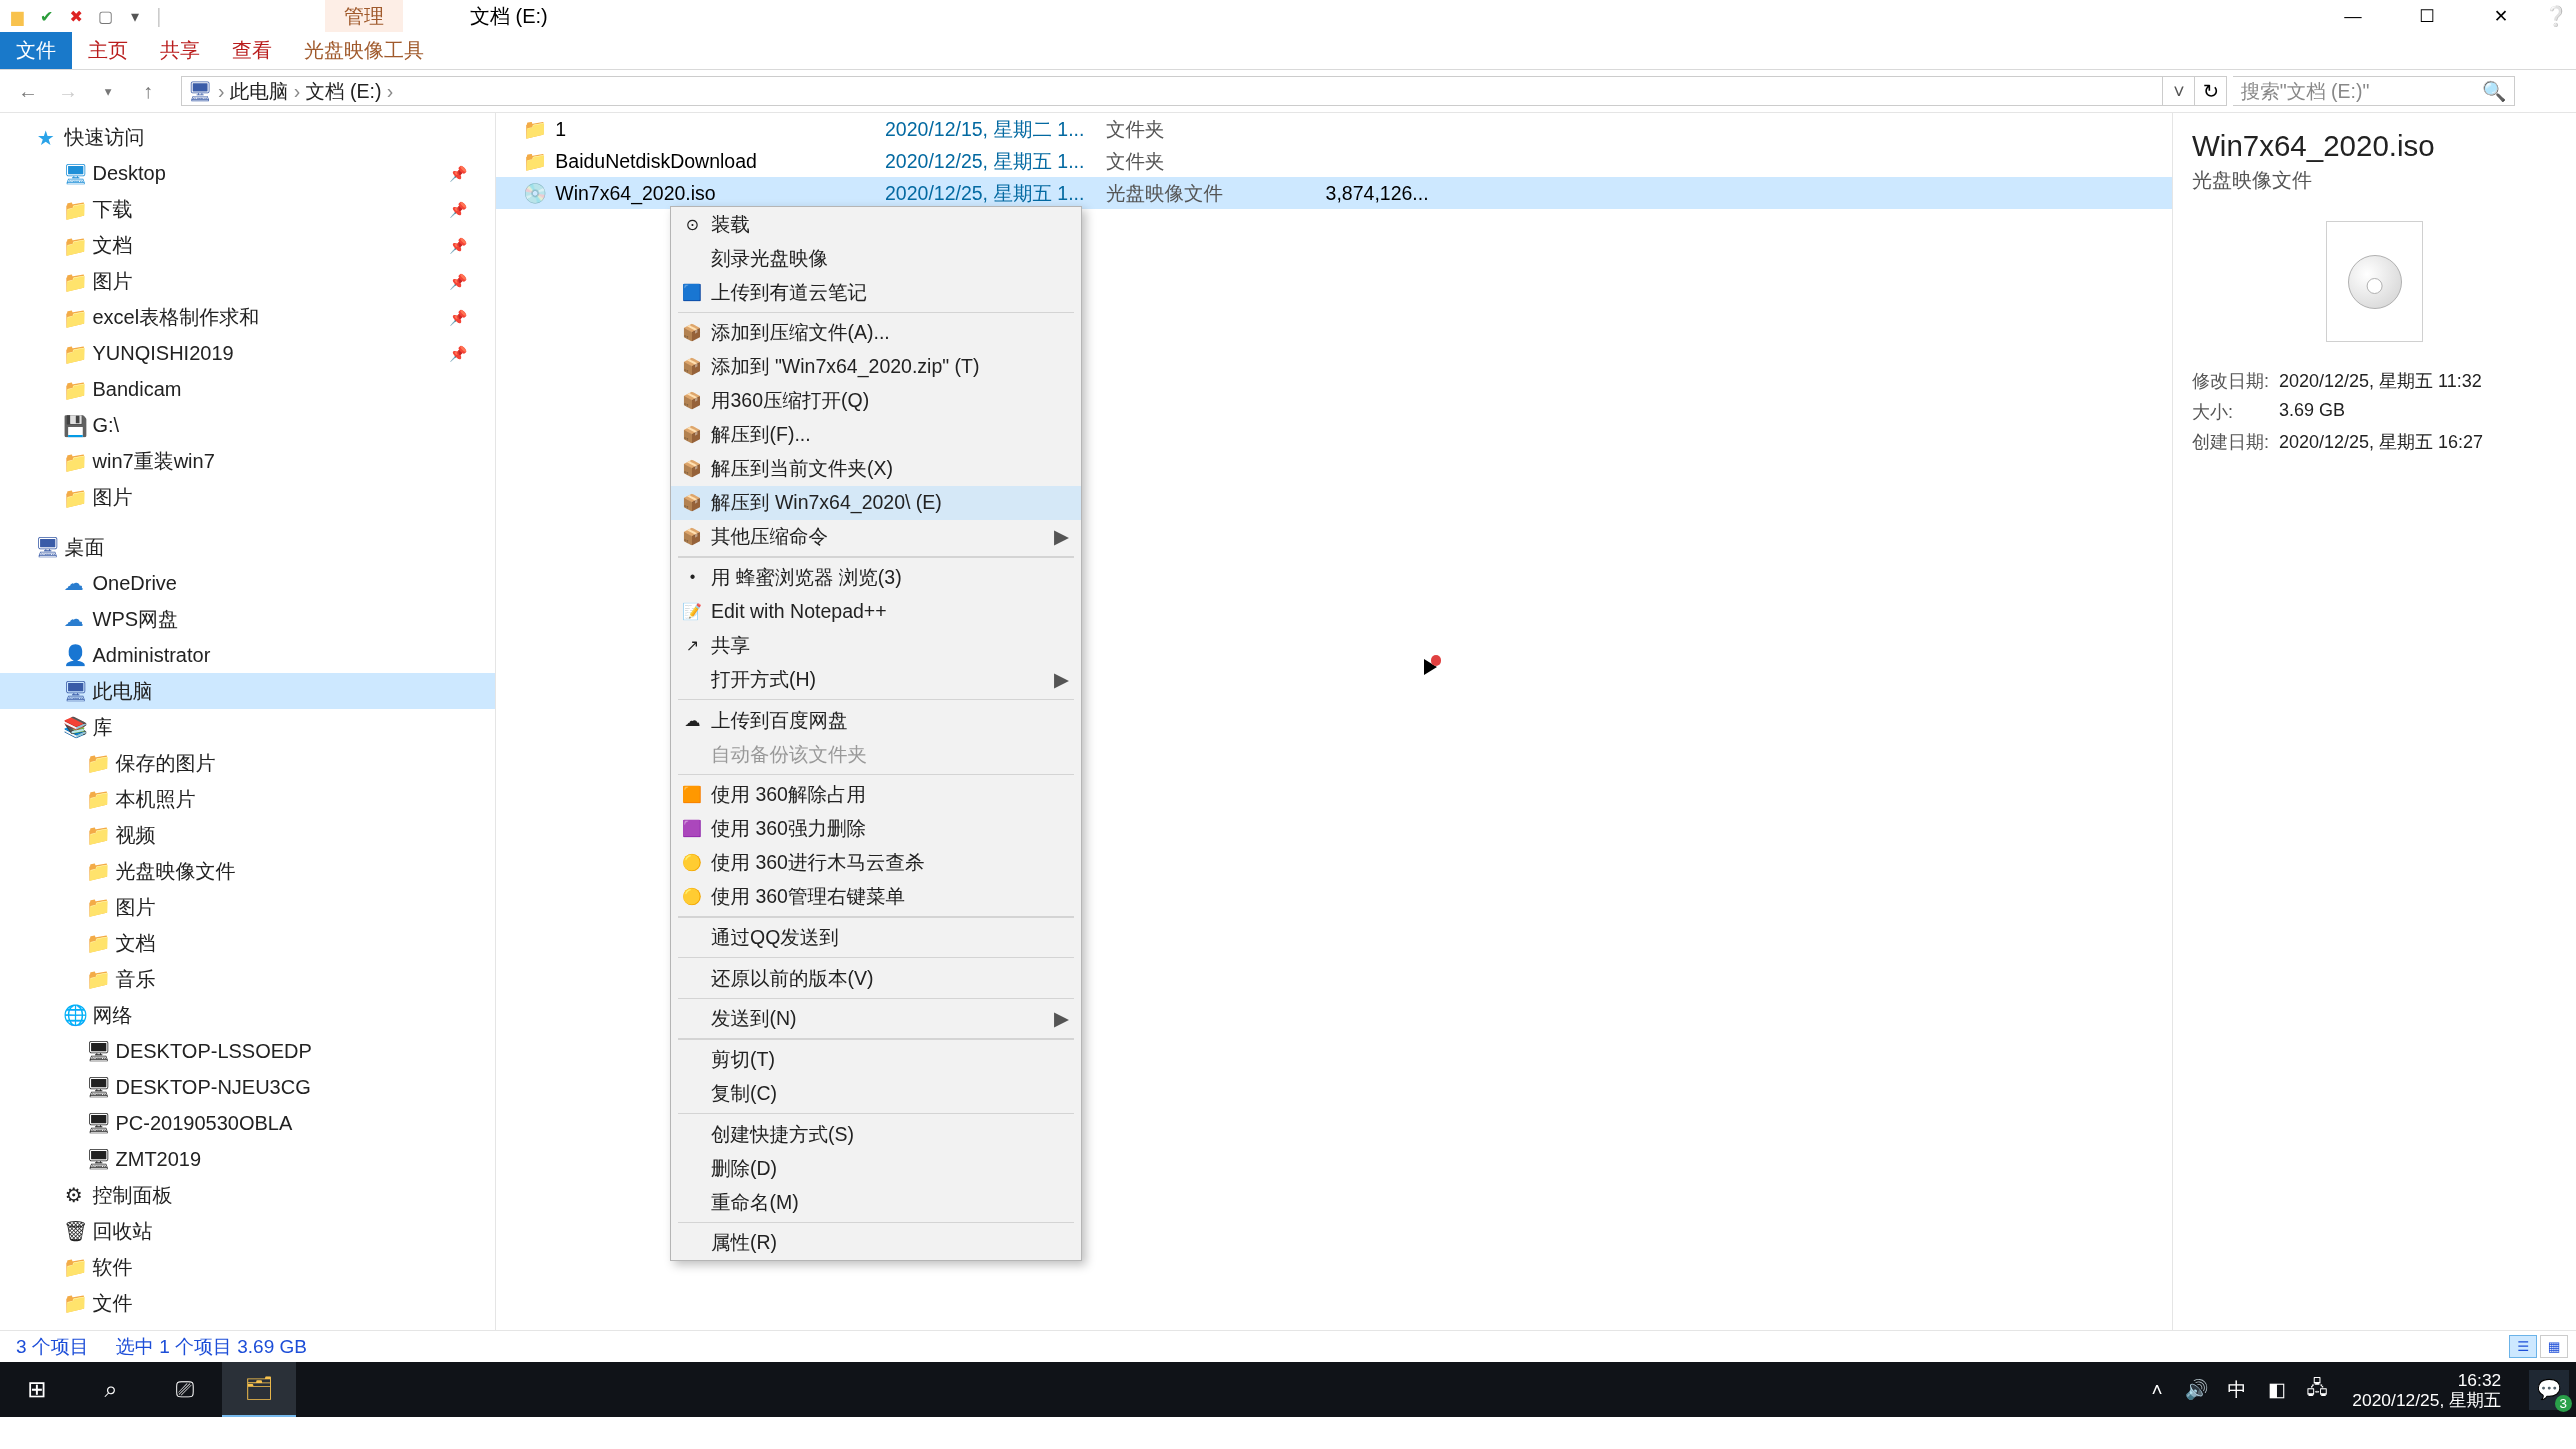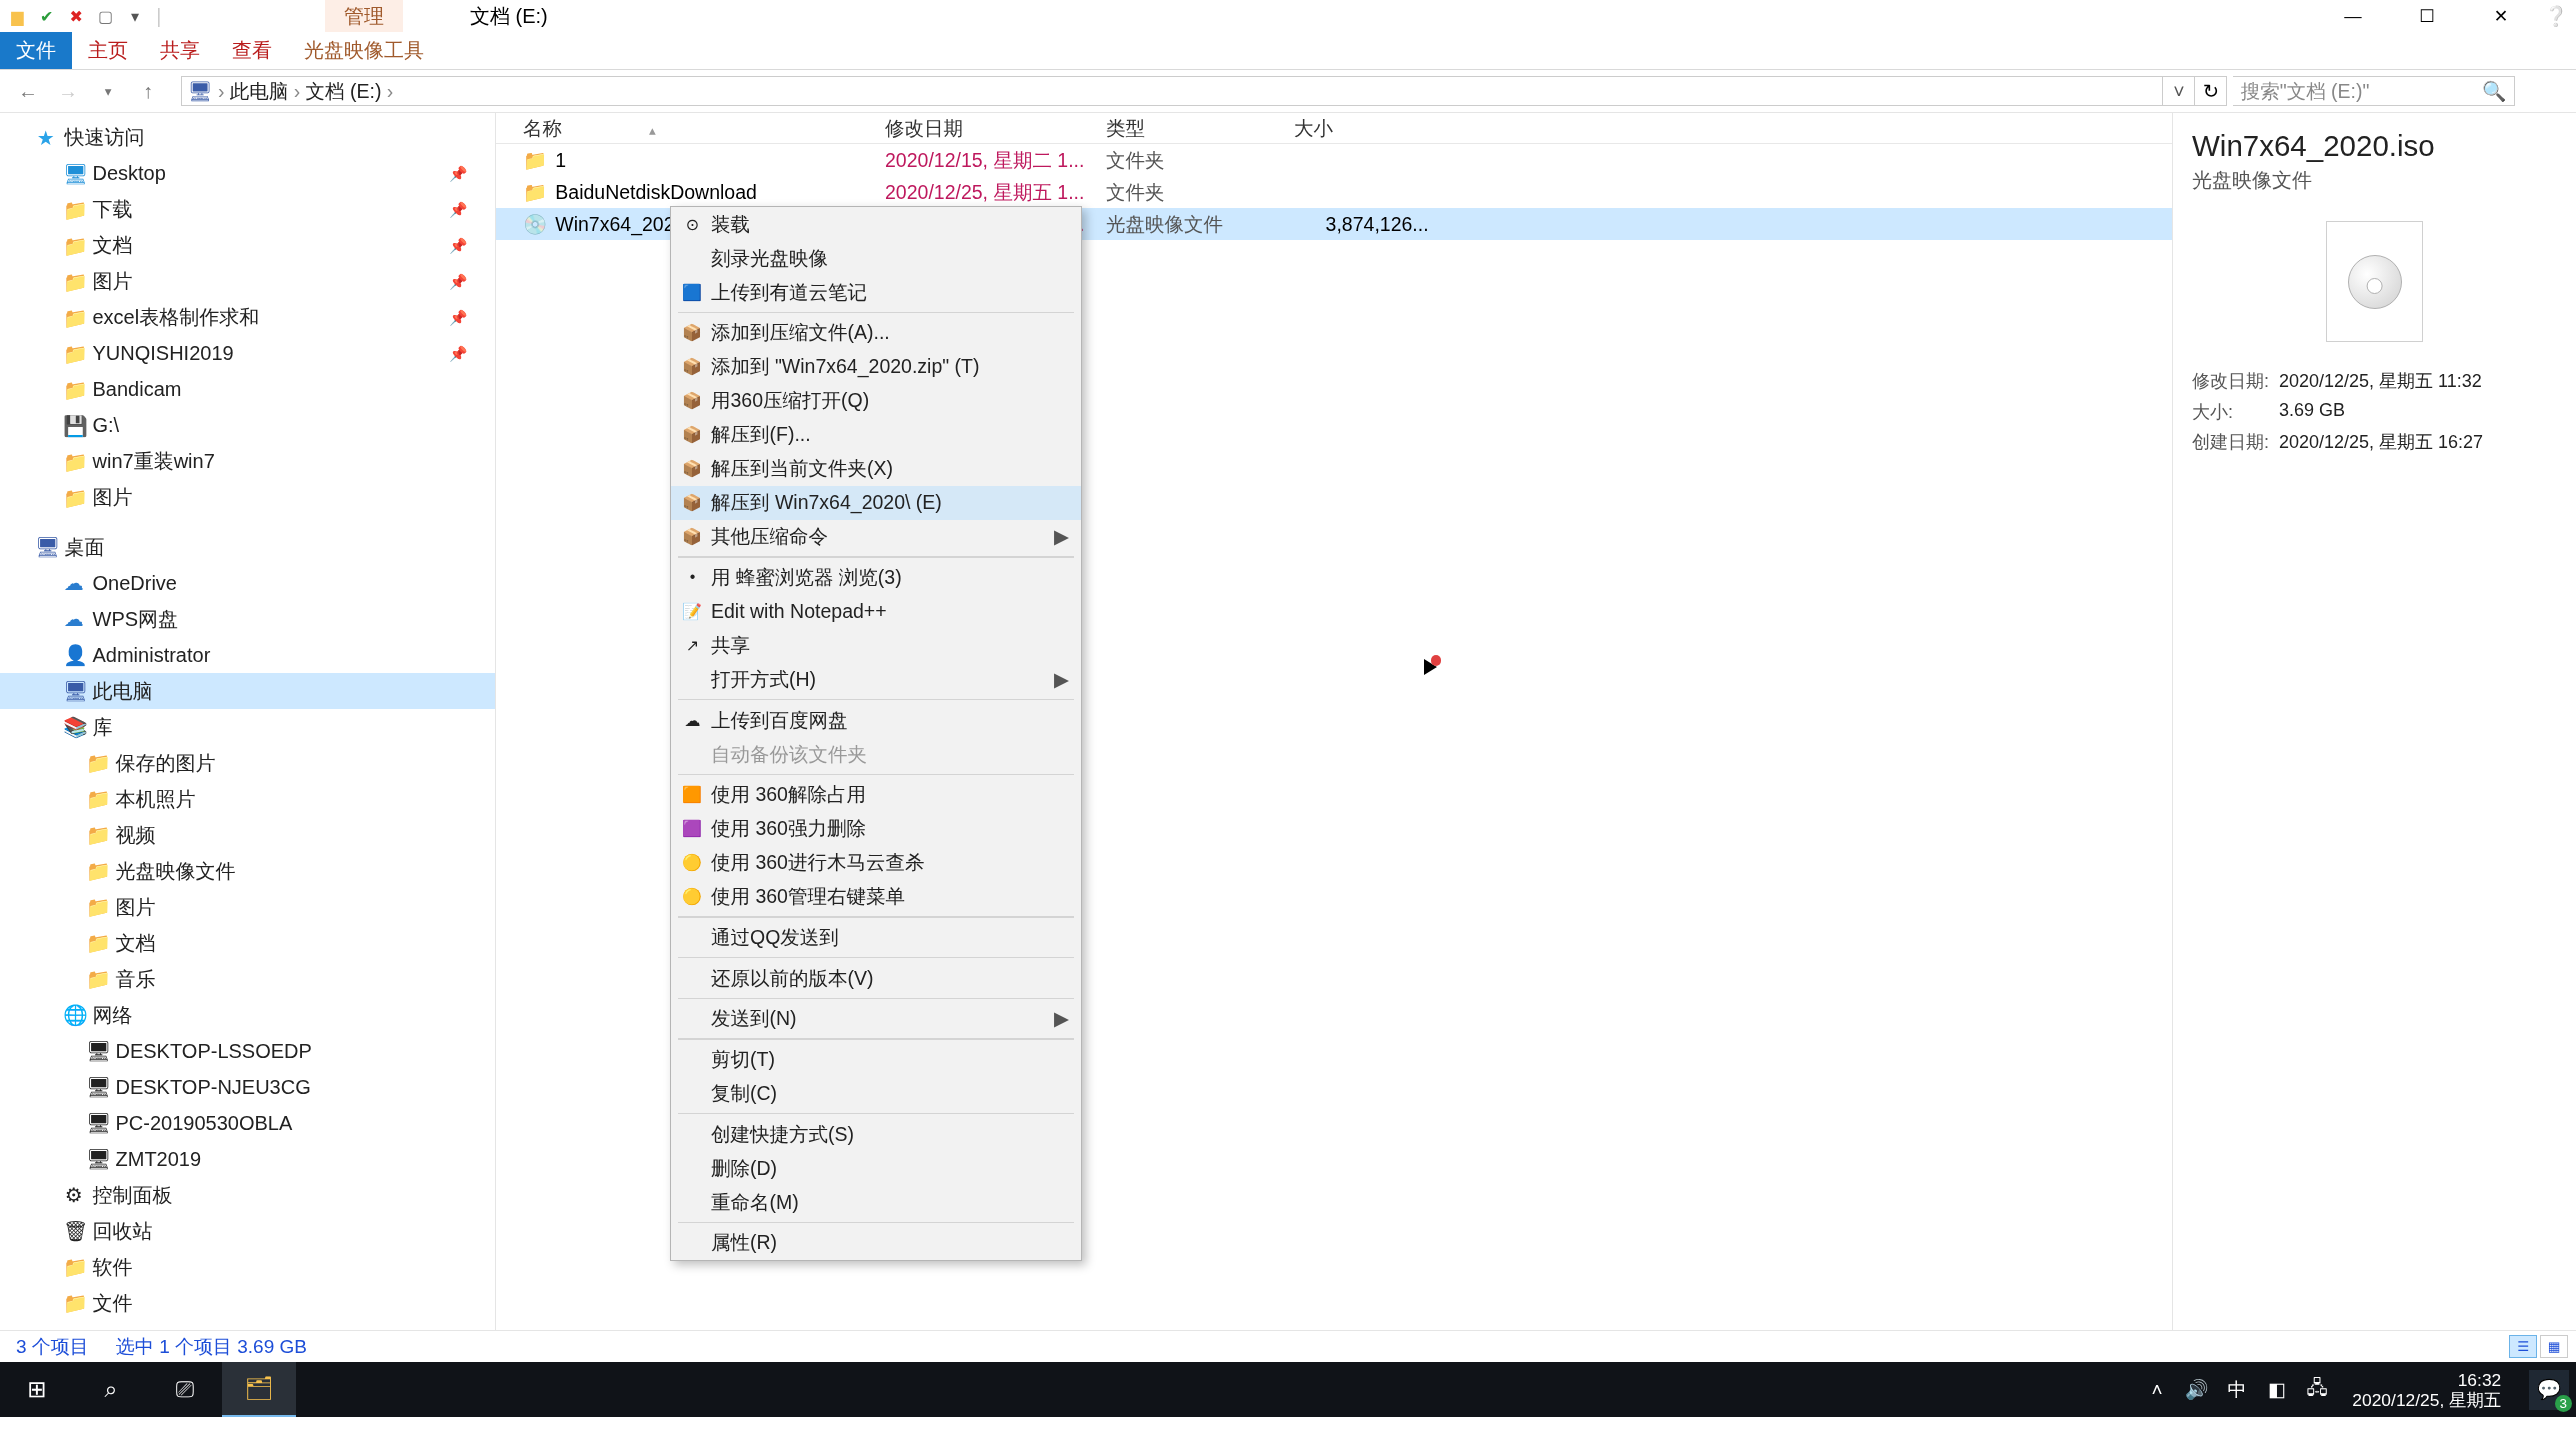--- a/index.html
+++ b/index.html
@@ -55,21 +55,21 @@
 .filepane{flex:1;display:flex;flex-direction:column;position:relative}
 .cols{height:31px;display:flex;align-items:center;border-bottom:1.3px solid #e8e8e8;color:#333;font-size:19.5px}
 .col-name{width:389px;padding-left:27px}
 .col-date{width:221px}
 .col-type{width:188px}
 .col-size{width:148px}
 .sort-caret{margin-left:87px;color:#999;font-size:13.4px}
 .frow{height:32px;display:flex;align-items:center;font-size:19.5px}
 .frow.sel{background:#cde8ff}
 .fc-name{width:389px;padding-left:27px;display:flex;align-items:center;gap:8px}
-.fc-date{width:221px;color:#be185d;white-space:nowrap;overflow:hidden}
+.fc-date{width:221px;color:#0369a1;white-space:nowrap;overflow:hidden}
 .fc-type{width:188px;color:#555}
 .fc-size{width:148px;color:#000000;text-align:right;padding-right:13.4px}
 .isoico{color:#7aa7c7}
 
 
 .ctxmenu{position:absolute;left:174px;top:93px;width:412px;background:#f2f2f2;border:1.3px solid #b5b5b5;box-shadow:4px 4px 9.4px rgba(0,0,0,.25);font-size:19.5px}
 .ctxitem{height:34px;display:flex;align-items:center;padding-left:40px;position:relative;color:#222}
 .ctxitem.hover{background:#d5e8f7}
 .ctxitem.disabled{color:#999}
 .ctxitem .cico{position:absolute;left:10.7px;width:21.5px;text-align:center;font-size:16px}
@@ -302,26 +302,20 @@
         <span class="ico ">📁</span>
         <span>软件</span>
       </div>
       <div class="nrow l2">
         <span class="ico ">📁</span>
         <span>文件</span>
       </div>
     </div>
 
   <div class="filepane">
-    <div class="cols">
-      <div class="col-name"><span>名称</span><span class="sort-caret">▴</span></div>
-      <div class="col-date">修改日期</div>
-      <div class="col-type">类型</div>
-      <div class="col-size">大小</div>
-    </div>
     <div id="rows">
         <div class="frow">
           <div class="fc-name">
             <span class="folder">📁</span>
             <span>1</span>
           </div>
           <div class="fc-date">2020/12/15, 星期二 1...</div>
           <div class="fc-type">文件夹</div>
           <div class="fc-size"></div>
         </div>

